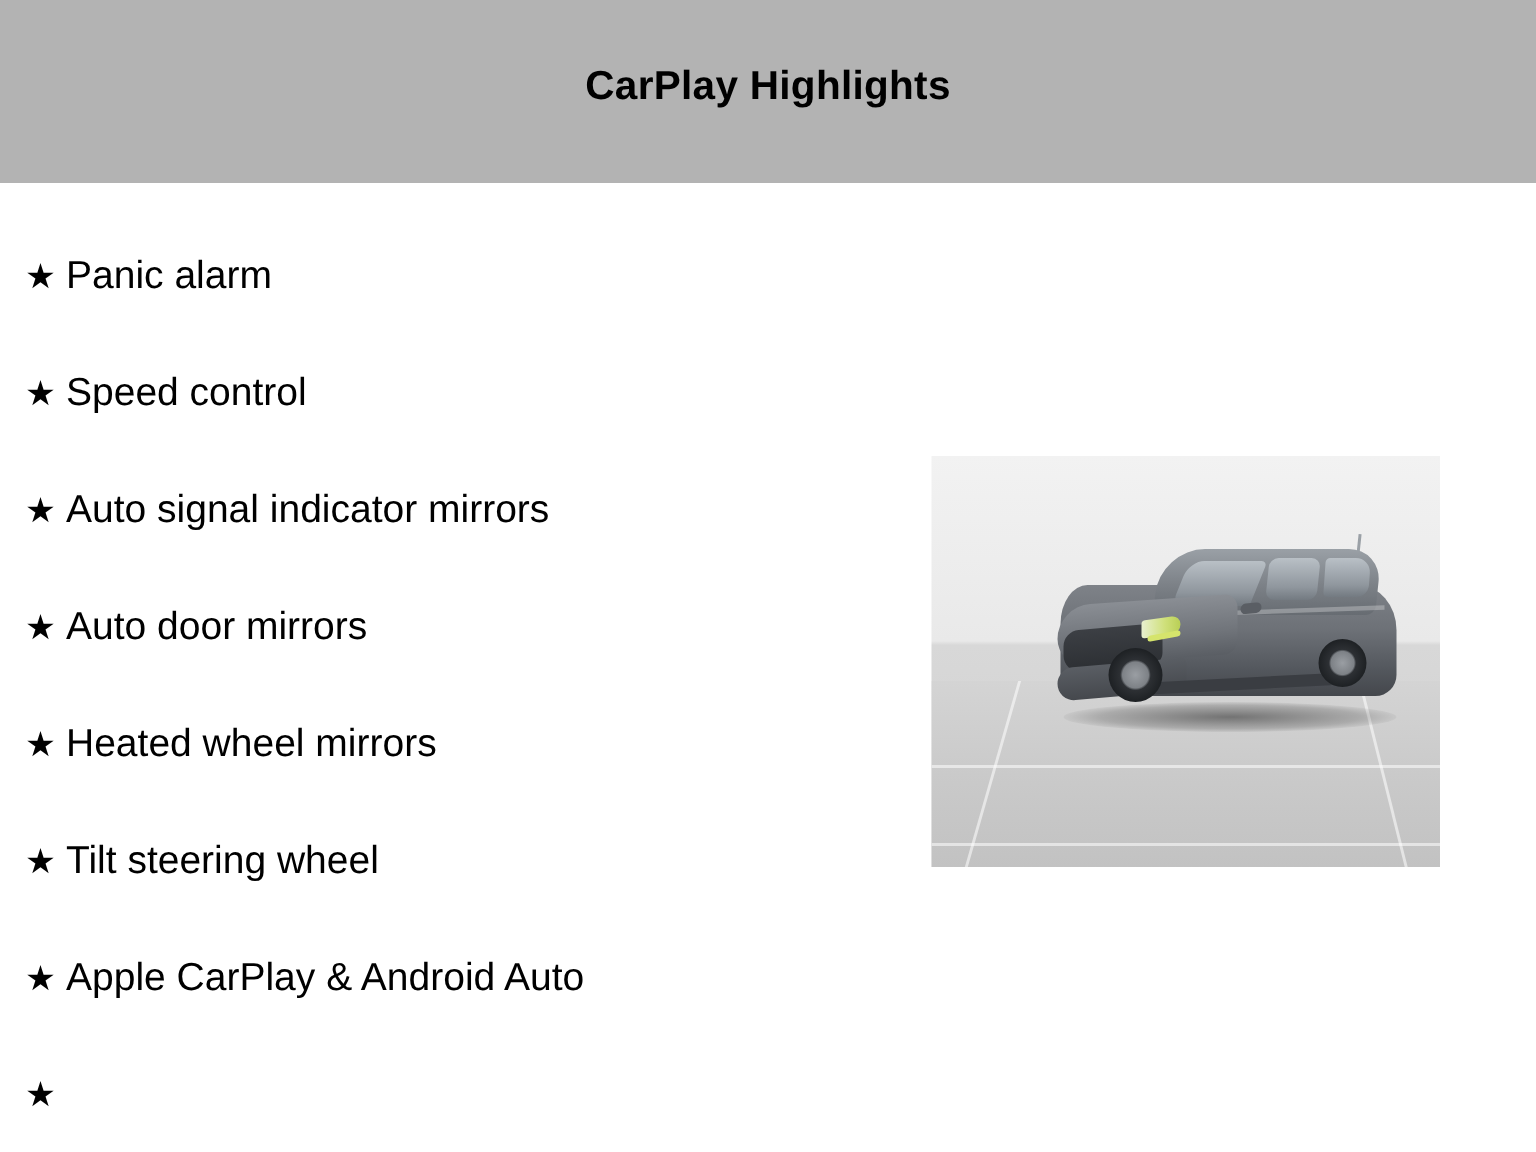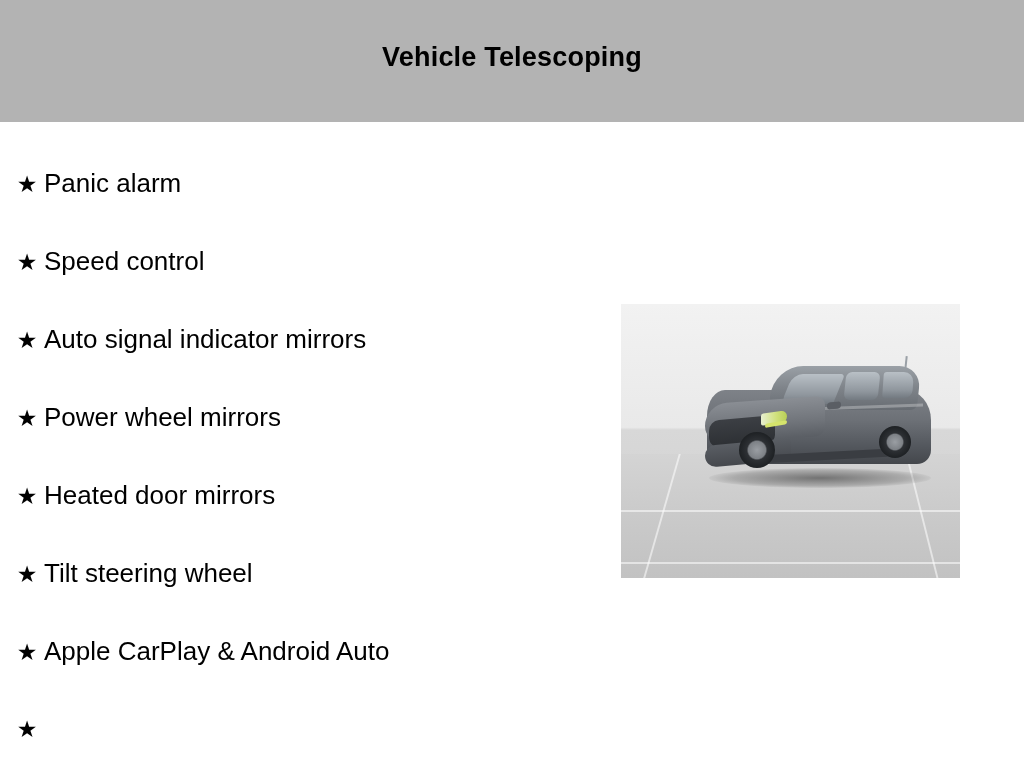--- a/index.html
+++ b/index.html
@@ -249,45 +249,45 @@
     border-radius: 4px;
     transform: skewY(-3deg);
   }
 </style>
 </head>
 <body>
 
 <div class="page">
 
   <div class="header-band">
-    <div class="header-title">Vehicle Telescoping</div>
+    <div class="header-title">CarPlay Highlights</div>
   </div>
 
   <div class="content">
 
     <ul class="highlights-list">
       <li class="highlight-item">
         <span class="bullet-star">★</span>
         <span class="highlight-label">Panic alarm</span>
       </li>
       <li class="highlight-item">
         <span class="bullet-star">★</span>
         <span class="highlight-label">Speed control</span>
       </li>
       <li class="highlight-item">
         <span class="bullet-star">★</span>
         <span class="highlight-label">Auto signal indicator mirrors</span>
       </li>
       <li class="highlight-item">
         <span class="bullet-star">★</span>
-        <span class="highlight-label">Power wheel mirrors</span>
-      </li>
-      <li class="highlight-item">
-        <span class="bullet-star">★</span>
-        <span class="highlight-label">Heated door mirrors</span>
+        <span class="highlight-label">Auto door mirrors</span>
+      </li>
+      <li class="highlight-item">
+        <span class="bullet-star">★</span>
+        <span class="highlight-label">Heated wheel mirrors</span>
       </li>
       <li class="highlight-item">
         <span class="bullet-star">★</span>
         <span class="highlight-label">Tilt steering wheel</span>
       </li>
       <li class="highlight-item">
         <span class="bullet-star">★</span>
         <span class="highlight-label">Apple CarPlay &amp; Android Auto</span>
       </li>
       <li class="highlight-item">

